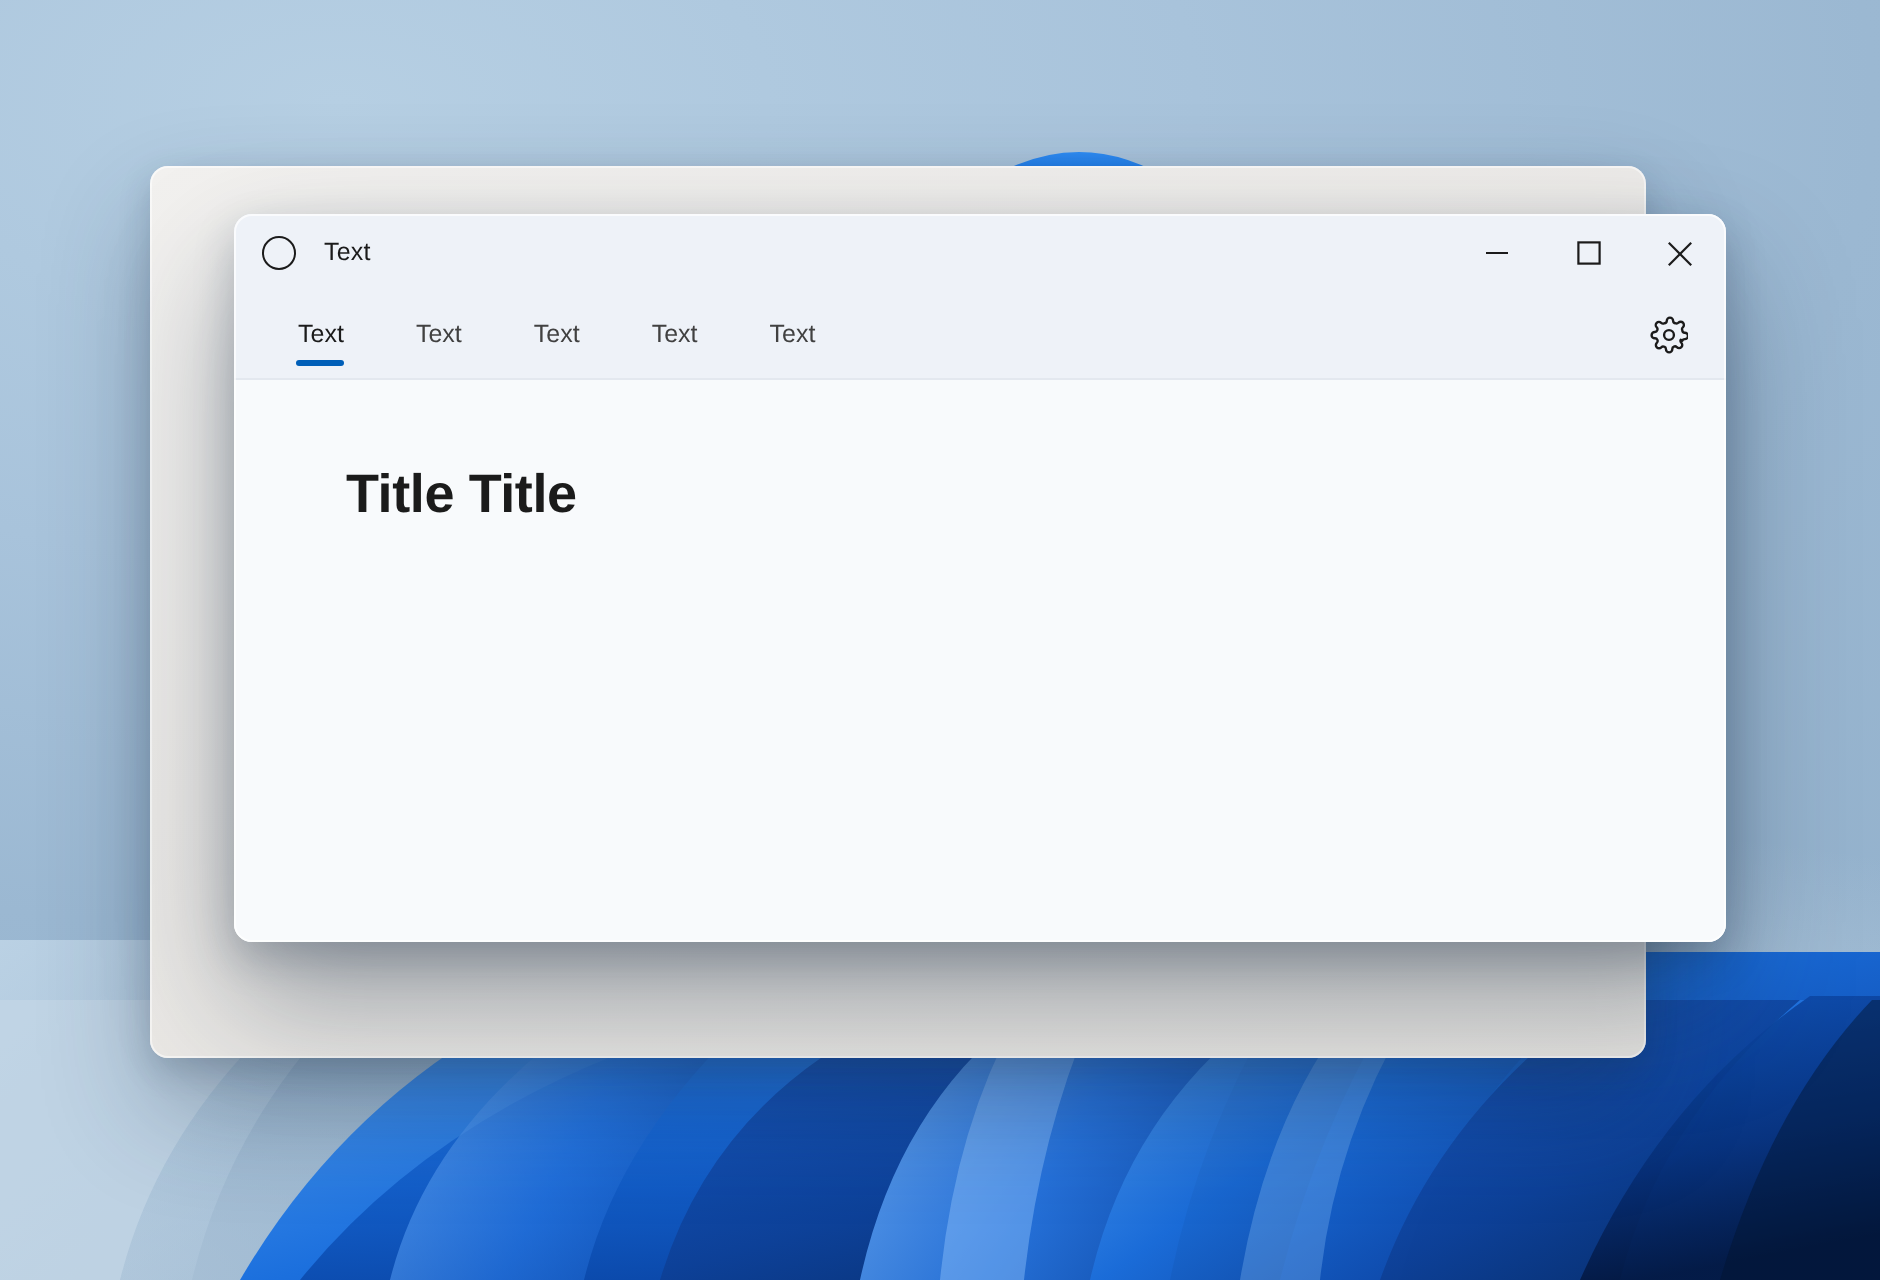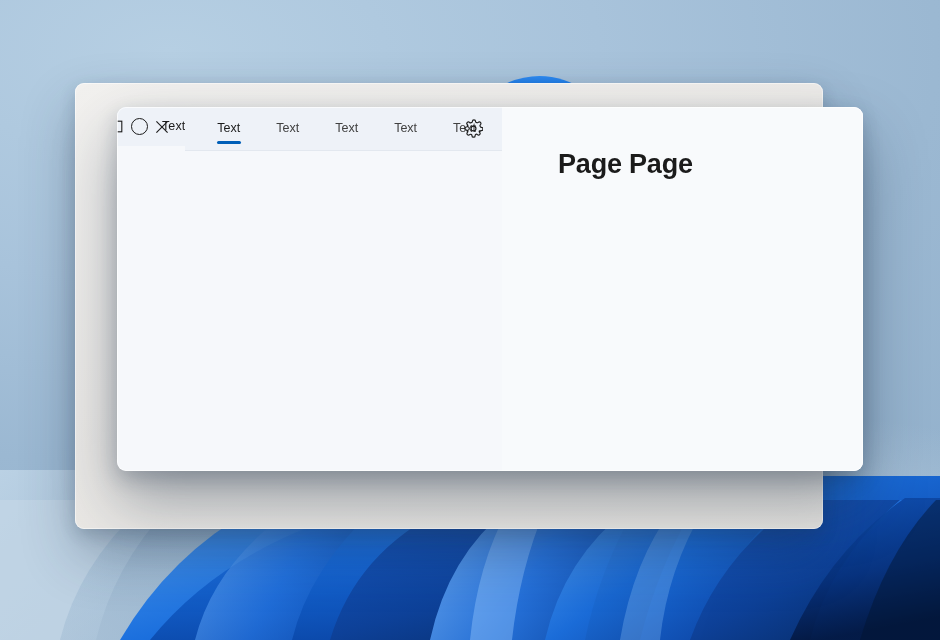--- a/index.html
+++ b/index.html
@@ -70,21 +70,21 @@
     top: 107px;
     width: 746px;
     height: 364px;
     border-radius: 9px;
     background: #f6f8fb;
     box-shadow:
       0 30px 62px rgba(22, 40, 62, 0.38),
       0 8px 20px rgba(22, 40, 62, 0.22);
     overflow: hidden;
     display: flex;
-    flex-direction: row;
+    flex-direction: column;
   }
   .window::after {
     content: "";
     position: absolute;
     inset: 0;
     border-radius: 9px;
     box-shadow: inset 0 0 0 1px rgba(255,255,255,0.7);
     pointer-events: none;
     z-index: 40;
   }
@@ -311,17 +311,17 @@
 
       <button class="settings-btn">
         <svg width="19" height="19" viewBox="0 0 24 24" fill="none" stroke="#1b1b1b" stroke-width="1.5" stroke-linecap="round" stroke-linejoin="round">
           <circle cx="12" cy="12" r="3.1"></circle>
           <path d="M19.4 15a1.65 1.65 0 0 0 .33 1.82l.06.06a2 2 0 1 1-2.83 2.83l-.06-.06a1.65 1.65 0 0 0-1.82-.33 1.65 1.65 0 0 0-1 1.51V21a2 2 0 1 1-4 0v-.09A1.65 1.65 0 0 0 9 19.4a1.65 1.65 0 0 0-1.82.33l-.06.06a2 2 0 1 1-2.83-2.83l.06-.06a1.65 1.65 0 0 0 .33-1.82 1.65 1.65 0 0 0-1.51-1H3a2 2 0 1 1 0-4h.09A1.65 1.65 0 0 0 4.6 9a1.65 1.65 0 0 0-.33-1.82l-.06-.06a2 2 0 1 1 2.83-2.83l.06.06A1.65 1.65 0 0 0 9 4.6h.09A1.65 1.65 0 0 0 10.6 3.09V3a2 2 0 1 1 4 0v.09A1.65 1.65 0 0 0 16.11 4.6a1.65 1.65 0 0 0 1.82-.33l.06-.06a2 2 0 1 1 2.83 2.83l-.06.06A1.65 1.65 0 0 0 20.4 9v.09a1.65 1.65 0 0 0 1.51 1.51H22a2 2 0 1 1 0 4h-.09a1.65 1.65 0 0 0-1.51 1z"></path>
         </svg>
       </button>
     </div>
 
     <div class="content">
-      <h1 class="page-title">Page Page</h1>
+      <h1 class="page-title">Title Title</h1>
     </div>
 
   </div>
 </div>
 
 </body></html>

